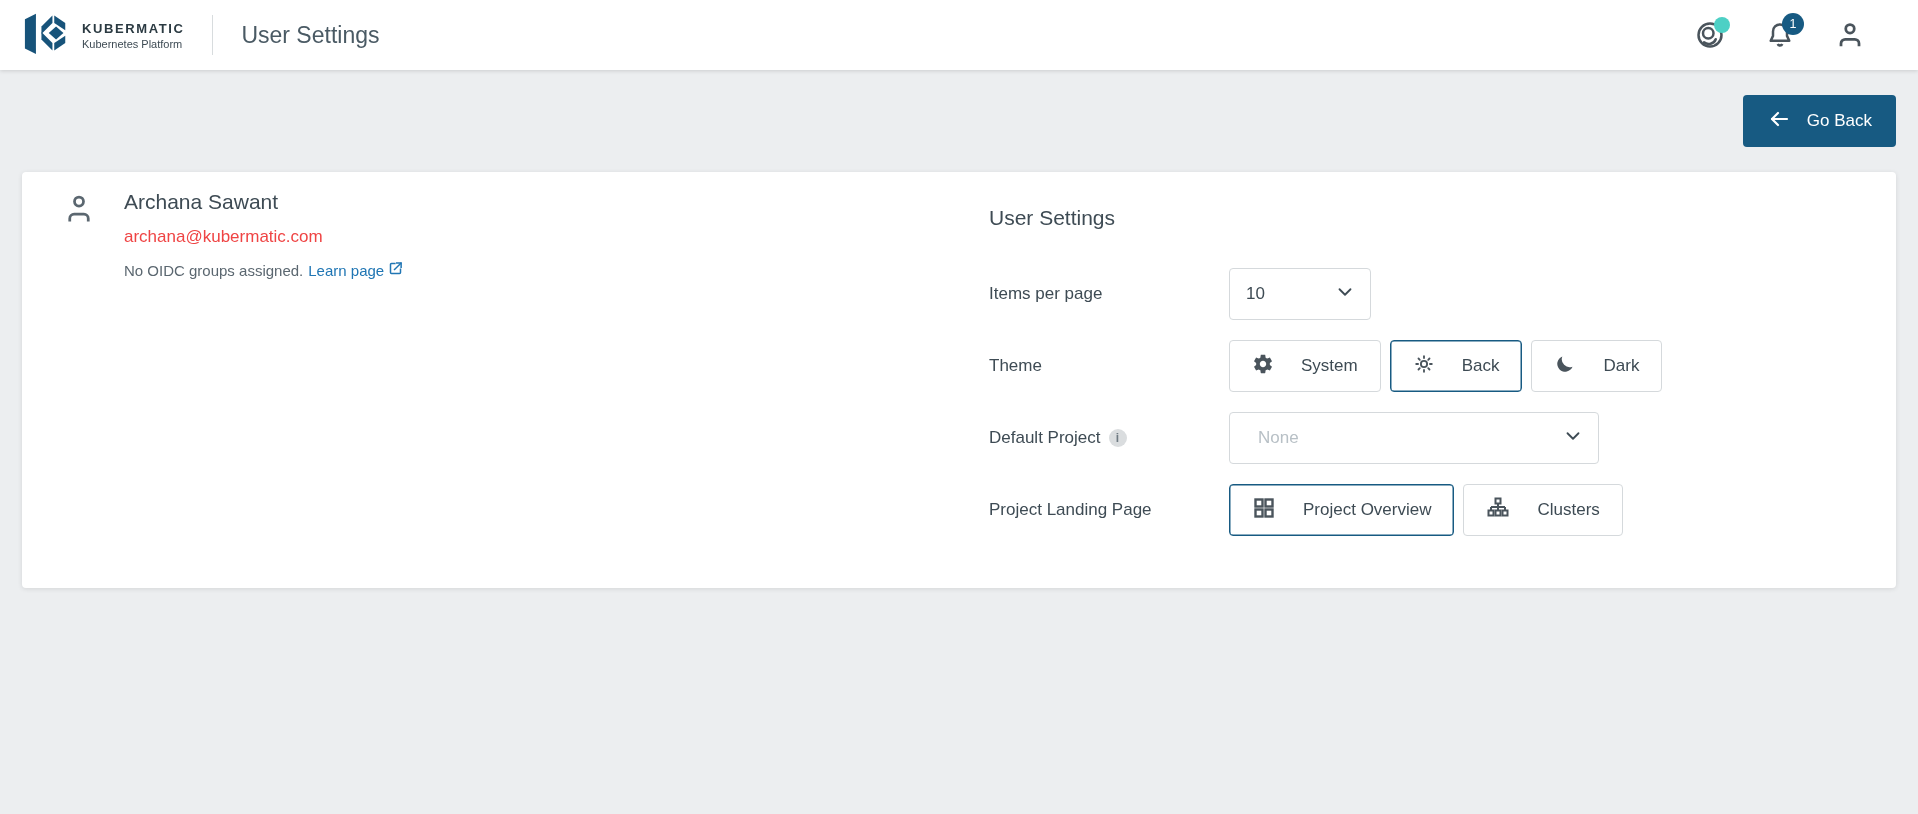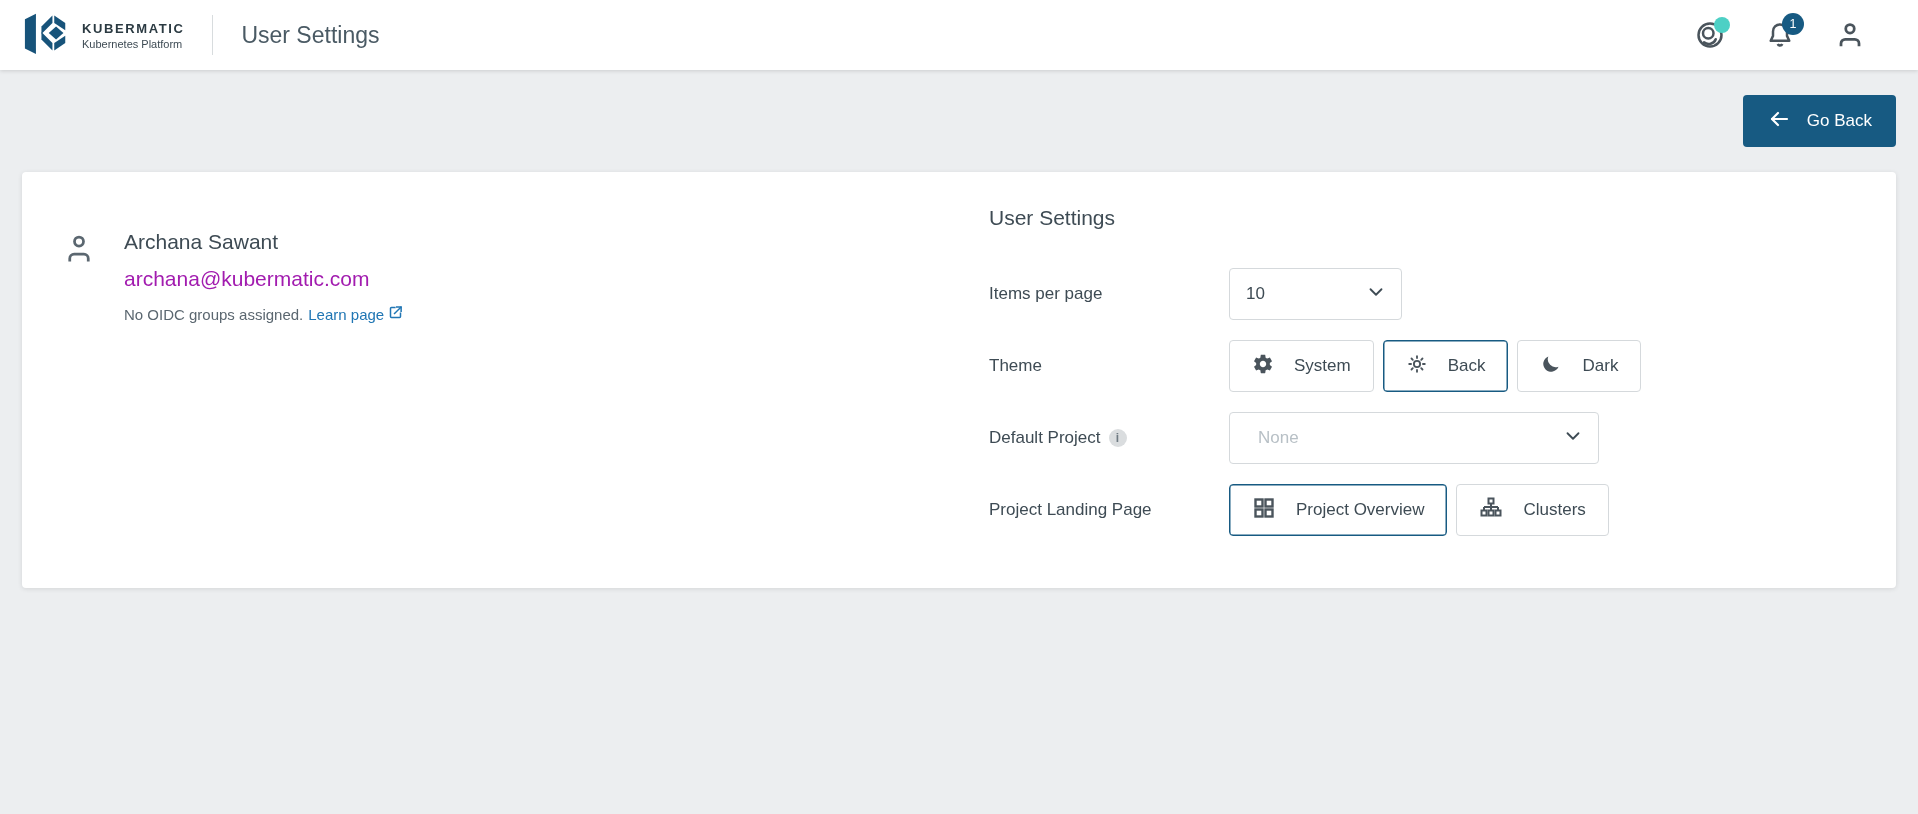--- a/index.html
+++ b/index.html
@@ -69,25 +69,25 @@
   .card {
     margin-top: 25px;
     background: #ffffff;
     border-radius: 4px;
     box-shadow: 0 1px 5px rgba(0,0,0,0.10);
     height: 416px;
     display: flex;
   }
 
   
-  .user-col { width: 967px; padding: 34px 0 0 42px; display: flex; margin-top: 24px; }
+  .user-col { width: 967px; padding: 18px 0 0 42px; display: flex; }
   .avatar { width: 30px; height: 34px; color: #5b6770; flex: none; margin-top: 2px; }
   .user-info { margin-left: 30px; }
   .user-name { font-size: 21px; color: #3e4b54; }
-  .user-email { font-size: 21px; color: #a21caf; margin-top: 13px; }
+  .user-email { font-size: 17px; color: #ef4444; margin-top: 13px; }
   .user-oidc { font-size: 15px; color: #5b6770; margin-top: 14px; display: flex; align-items: center; }
   .learn-more { color: #2076b4; text-decoration: none; margin-left: 5px; display: inline-flex; align-items: center; cursor: pointer; }
   .ext-icon { margin-left: 4px; }
 
   
   .settings-col { flex: 1; padding-top: 34px; }
   .settings-title { font-size: 21px; color: #3e4b54; font-weight: normal; }
   .settings-rows { margin-top: 38px; }
   .setting-row { display: flex; align-items: center; height: 52px; margin-bottom: 20px; }
   .setting-label {
@@ -102,31 +102,31 @@
     display: inline-flex; align-items: center; justify-content: center;
     cursor: pointer;
   }
 
   .select-box {
     height: 52px; background: #ffffff;
     border: 1px solid #d5d9dc; border-radius: 4px;
     display: flex; align-items: center; justify-content: space-between;
     padding: 0 14px 0 16px; cursor: pointer;
   }
-  .select-box.small { width: 173px; }
+  .select-box.small { width: 142px; }
   .select-box.wide { width: 370px; padding-left: 28px; }
   .select-value { font-size: 17px; color: #3e4b54; }
   .select-placeholder { font-size: 17px; color: #b8c0c6; }
 
   .btn-group { display: flex; gap: 9px; }
   .option-btn {
     height: 52px; background: #ffffff;
     border: 1px solid #d5d9dc; border-radius: 4px;
     font-size: 17px; font-family: inherit; color: #3e4b54;
-    display: flex; align-items: center; gap: 20px;
+    display: flex; align-items: center; gap: 27px;
     padding: 0 22px; cursor: pointer;
   }
   .option-btn.selected {
     border-color: #175a82;
     box-shadow: inset 0 0 0 0.5px #175a82;
   }
   .option-btn svg { flex: none; }
 </style>
 </head>
 <body>

